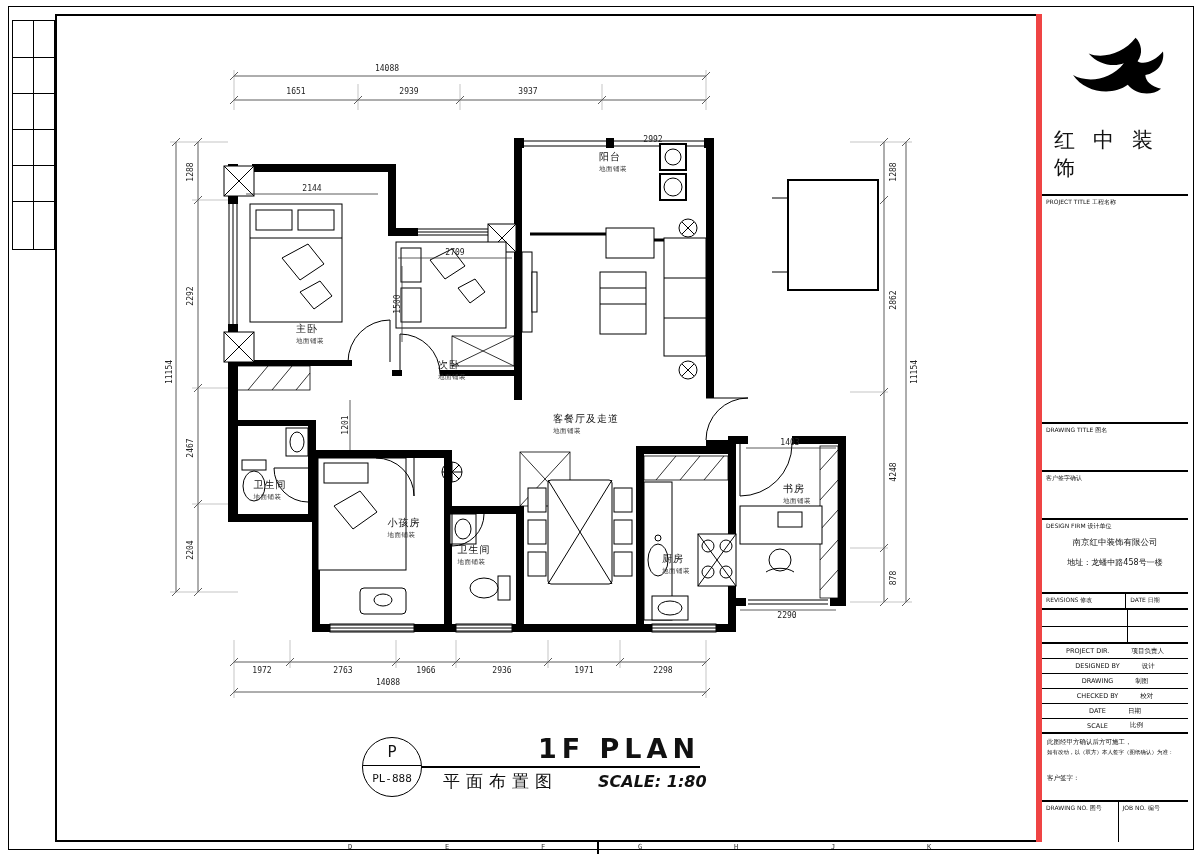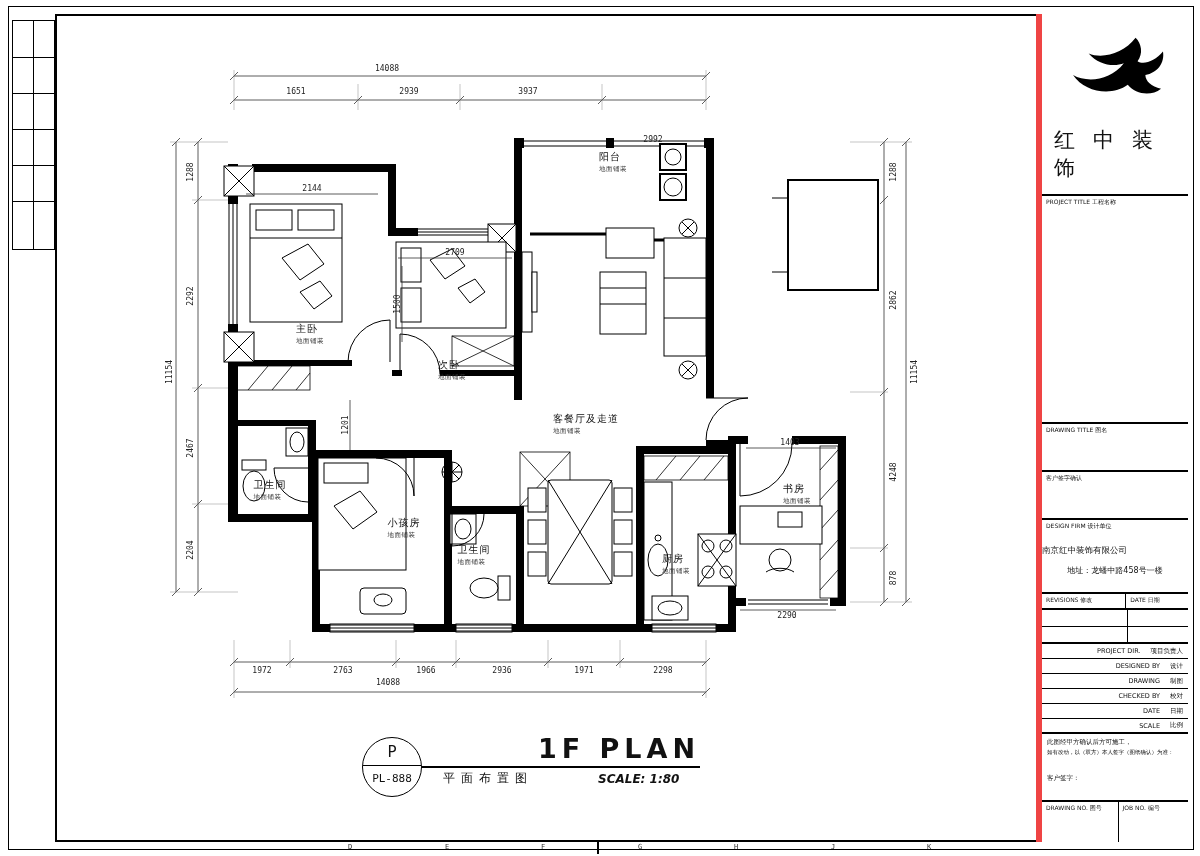--- a/index.html
+++ b/index.html
@@ -10,21 +10,21 @@
   .rot{transform:translate(-50%,-50%) rotate(-90deg);transform-origin:center;}
   .dim{font:8px "DejaVu Sans Mono",monospace;color:#222;white-space:nowrap;}
   .room{white-space:nowrap;}
   .room .rn{font-size:10px;letter-spacing:1px;}
   .room .rs{font-size:6.5px;color:#333;margin-top:1px;letter-spacing:.5px;}
   .frame-outer{left:8px;top:6px;width:1184px;height:842px;border:1px solid #000;}
   .frame-inner{left:55px;top:14px;width:1133px;height:828px;border:2.5px solid #000;box-sizing:border-box;}
   .tb{left:1036px;top:14px;width:152px;height:828px;border-left:6px solid #ef4444;box-sizing:border-box;background:#fff;}
   .tb .sec{border-bottom:2px solid #000;position:relative;box-sizing:border-box;}
   .tb .lbl{font-size:6px;color:#111;padding:2px 4px 0 4px;white-space:nowrap;}
-  .tb .rowln{display:flex;justify-content:flex-end;gap:10px;align-items:center;
+  .tb .rowln{display:flex;justify-content:center;gap:22px;align-items:center;
              border-bottom:1.5px solid #000;height:15px;font-size:6.5px;padding:0 5px;box-sizing:border-box;}
   .letter{font:7px "DejaVu Sans Mono",monospace;color:#333;}
   .titleblock-big{font-weight:bold;font-size:27px;letter-spacing:5px;white-space:nowrap;}
   .note{font-size:6.5px;line-height:1.7;padding:3px 5px;white-space:nowrap;}
 </style>
 </head>
 <body>
 
 <div id="sheet">
 
@@ -286,43 +286,43 @@
     <div class="rn">书房</div>
       <div class="rs">地面铺装</div>
     </div>
 
   <div class="abs" style="left:390px;top:766px;width:310px;height:2px;background:#000;"></div>
   <div class="abs" style="left:362px;top:737px;width:58px;height:58px;border:1.5px solid #000;border-radius:50%;background:#fff;text-align:center;">
     <div style="font-size:15px;height:27px;line-height:28px;border-bottom:1.5px solid #000;">P</div>
     <div style="font:11px 'DejaVu Sans Mono',monospace;line-height:26px;">PL-888</div>
   </div>
   <div class="abs titleblock-big" style="left:490px;top:733px;width:210px;text-align:right;">1F PLAN</div>
-  <div class="abs" style="left:443px;top:770px;font-size:12px;letter-spacing:6px;">平面布置图</div>
-  <div class="abs" style="left:598px;top:772px;font-size:12px;font-style:italic;font-weight:bold;text-align:center;">SCALE: 1:80</div>
+  <div class="abs" style="left:443px;top:770px;font-size:17px;letter-spacing:6px;">平面布置图</div>
+  <div class="abs" style="left:598px;top:772px;font-size:16px;font-style:italic;font-weight:bold;text-align:center;">SCALE: 1:80</div>
 
   <div class="abs tb">
     <div class="sec" style="height:182px;">
       <svg width="120" height="88" viewBox="0 0 120 90" style="position:absolute;left:16px;top:18px;">
         <path d="M78,6 C66,22 44,28 30,22 C40,34 56,36 66,32 C52,50 28,52 14,44 C26,62 54,66 70,54 C78,64 94,66 104,58 C94,56 88,50 88,44 C100,42 108,32 106,20 C98,30 86,34 80,30 C86,22 84,12 78,6 Z" fill="#000"></path>
       </svg>
       <div class="abs" style="left:12px;top:112px;font-size:21px;letter-spacing:18px;white-space:nowrap;">红中装</div>
       <div class="abs" style="left:12px;top:140px;font-size:21px;">饰</div>
     </div>
     <div class="sec" style="height:228px;">
       <div class="lbl">PROJECT TITLE  工程名称</div>
     </div>
     <div class="sec" style="height:48px;">
       <div class="lbl">DRAWING TITLE  图名</div>
     </div>
     <div class="sec" style="height:48px;">
       <div class="lbl">客户签字确认</div>
     </div>
     <div class="sec" style="height:74px;">
       <div class="lbl">DESIGN FIRM  设计单位</div>
-      <div style="font-size:8.5px;text-align:left;margin-top:14px;">南京红中装饰有限公司</div>
+      <div style="font-size:8.5px;text-align:center;margin-top:6px;">南京红中装饰有限公司</div>
       <div style="font-size:8px;text-align:center;margin-top:8px;">地址：龙蟠中路458号一楼</div>
     </div>
     <div class="sec" style="height:16px;display:flex;">
       <div class="lbl" style="flex:1.4;border-right:1.5px solid #000;">REVISIONS  修改</div>
       <div class="lbl" style="flex:1;">DATE  日期</div>
     </div>
     <div class="sec" style="height:17px;display:flex;border-bottom:1.5px solid #000;">
       <div style="flex:1.4;border-right:1.5px solid #000;"></div>
         <div style="flex:1;"></div>
     </div>

